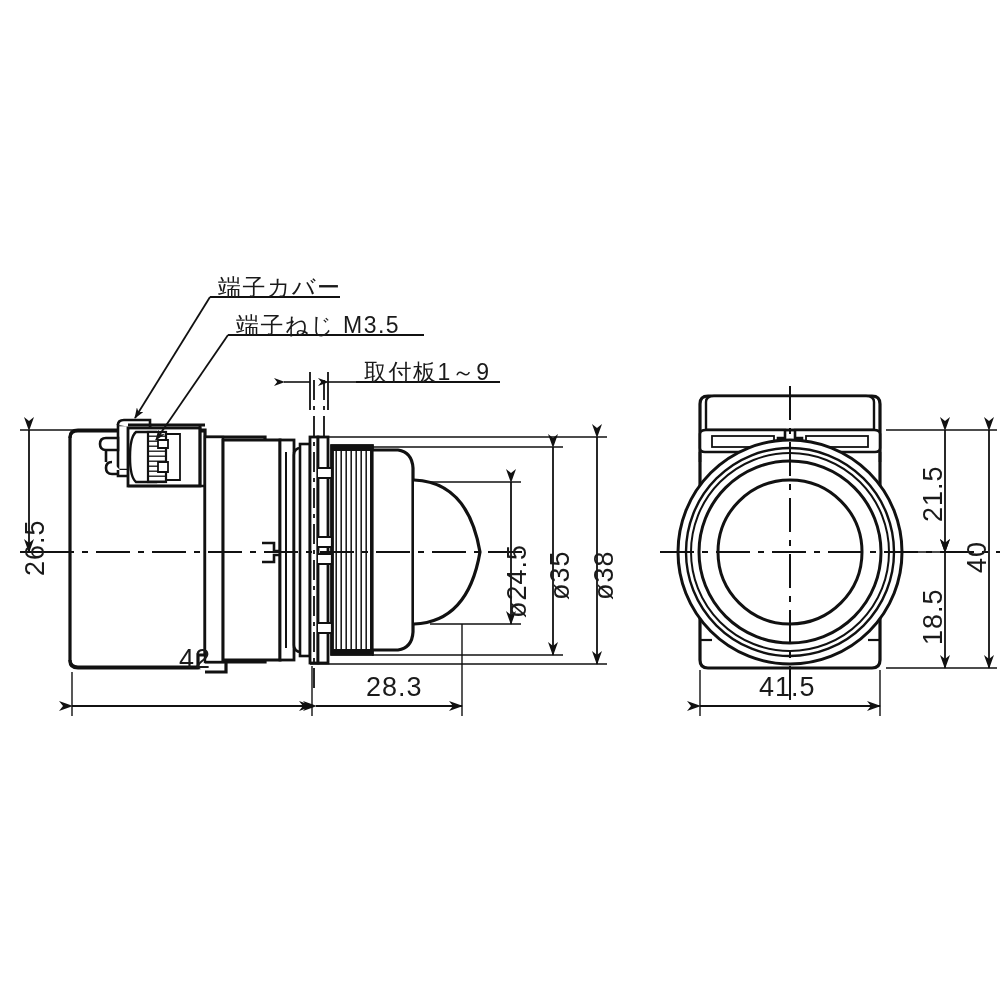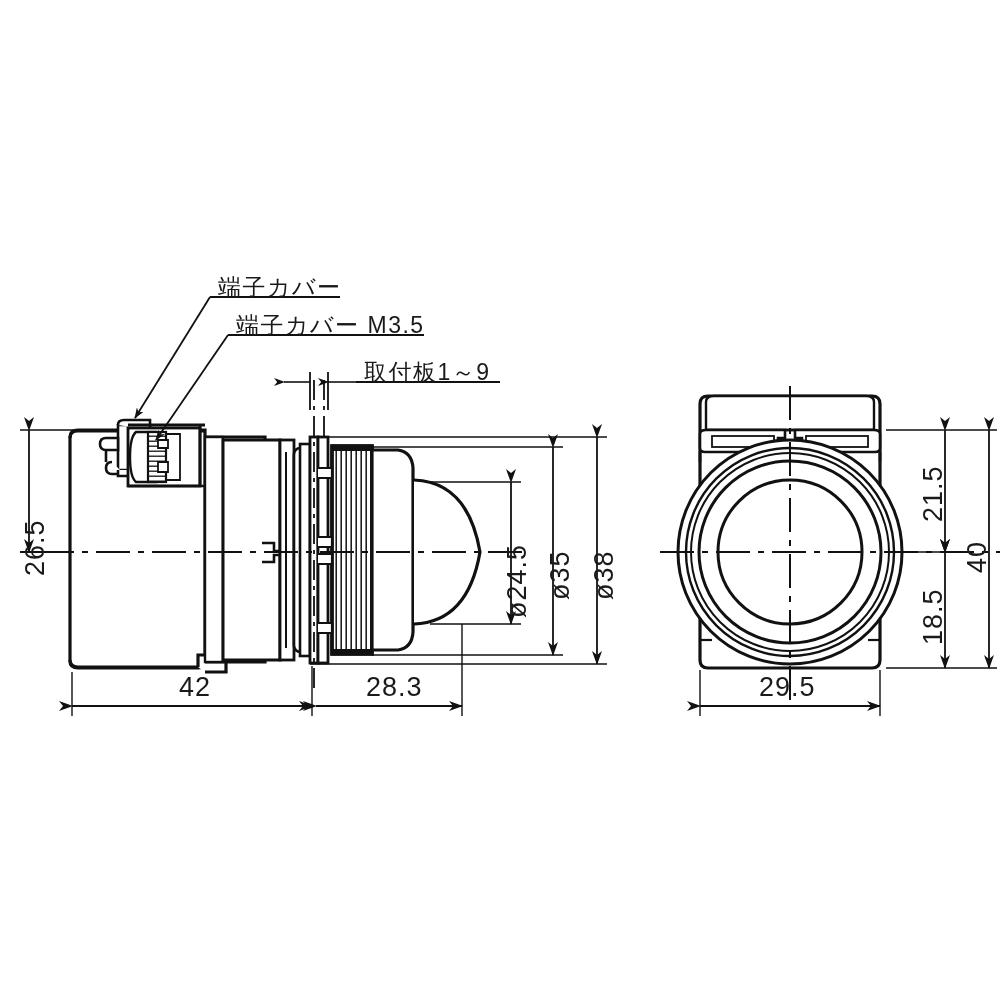--- a/index.html
+++ b/index.html
@@ -246,37 +246,37 @@
     <g stroke="#111111" fill="none">
       <line x1="989" y1="430" x2="989" y2="668" stroke-width="1.8" marker-start="url(#ah)" marker-end="url(#ah)"></line>
       <line x1="955" y1="430" x2="997" y2="430" stroke-width="1.4"></line>
       <line x1="955" y1="668" x2="997" y2="668" stroke-width="1.4"></line>
     </g>
 
   </svg>
 
   <div class="lbl note-txt" style="left:218px; top:272px;">端子カバー</div>
 
-  <div class="lbl note-txt" style="left:236px; top:310px;">端子カバー M3.5</div>
+  <div class="lbl note-txt" style="left:236px; top:310px;">端子ねじ M3.5</div>
 
   <div class="lbl note-txt" style="left:364px; top:357px;">取付板1～9</div>
 
   <div class="lbl dim-txt rot90" style="left:20px; top:576px;">26.5</div>
 
   <div class="lbl dim-txt rot90" style="left:502px; top:618px;">ø24.5</div>
 
   <div class="lbl dim-txt rot90" style="left:545px; top:600px;">ø35</div>
 
   <div class="lbl dim-txt rot90" style="left:589px; top:600px;">ø38</div>
 
-  <div class="lbl dim-txt" style="left:179px; top:672px;">42</div>
+  <div class="lbl dim-txt" style="left:179px; top:644px;">42</div>
 
   <div class="lbl dim-txt" style="left:366px; top:672px;">28.3</div>
 
-  <div class="lbl dim-txt" style="left:759px; top:672px;">29.5</div>
+  <div class="lbl dim-txt" style="left:759px; top:672px;">41.5</div>
 
   <div class="lbl dim-txt rot90" style="left:918px; top:522px;">21.5</div>
 
   <div class="lbl dim-txt rot90" style="left:918px; top:645px;">18.5</div>
 
   <div class="lbl dim-txt rot90" style="left:962px; top:573px;">40</div>
 
 </div>
 
 </body></html>

